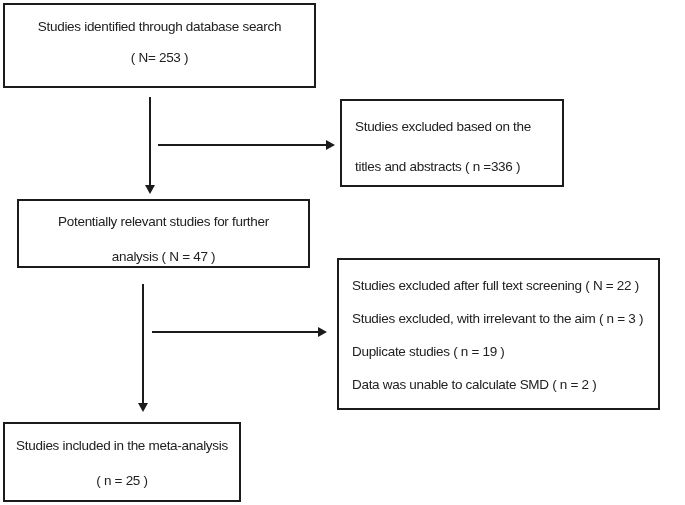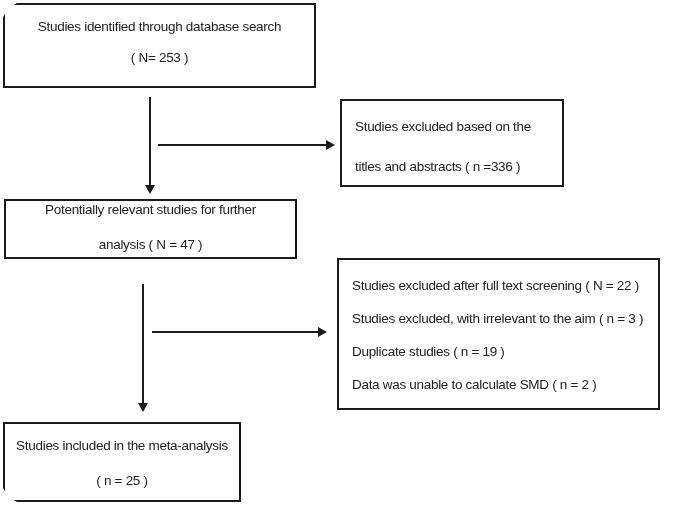--- a/index.html
+++ b/index.html
@@ -8,40 +8,39 @@
     background: #ffffff;
   }
   .canvas {
     position: relative;
     width: 685px;
     height: 505px;
     background: #ffffff;
     font-family: "Liberation Sans", sans-serif;
     color: #212121;
     overflow: hidden;
-    border-radius: 30px;
   }
   .box {
     position: absolute;
     box-sizing: border-box;
     border: 2px solid #1b1b1b;
     background: #ffffff;
     display: flex;
     flex-direction: column;
     font-size: 13.5px;
     line-height: 17px;
     letter-spacing: -0.3px;
   }
   .box .line { white-space: nowrap; }
   .box.centered { align-items: center; text-align: center; }
   .box.lefted   { align-items: flex-start; text-align: left; }
 
   .box-identified { left: 3px;   top: 3px;   width: 313px; height: 85px;  padding-top: 13px; gap: 14px; }
   .box-excluded-titles { left: 340px; top: 99px;  width: 224px; height: 88px;  padding: 17px 6px 0 13px; gap: 23px; }
-  .box-relevant   { left: 4px;   top: 199px; width: 293px; height: 60px;  gap: 18px; }
+  .box-relevant   { left: 17px;   top: 199px; width: 293px; height: 69px;  padding-top: 12px; gap: 18px; }
   .box-excluded-fulltext { left: 337px; top: 258px; width: 323px; height: 152px; padding: 17px 4px 0 13px; gap: 16px; }
   .box-included   { left: 3px;   top: 422px; width: 238px; height: 80px;  padding-top: 13px; gap: 18px; }
 
   .vline { position: absolute; width: 2px; background: #1b1b1b; }
   .hline { position: absolute; height: 2px; background: #1b1b1b; }
   .head-down {
     position: absolute; width: 0; height: 0;
     border-left: 5px solid transparent;
     border-right: 5px solid transparent;
     border-top: 9px solid #1b1b1b;

